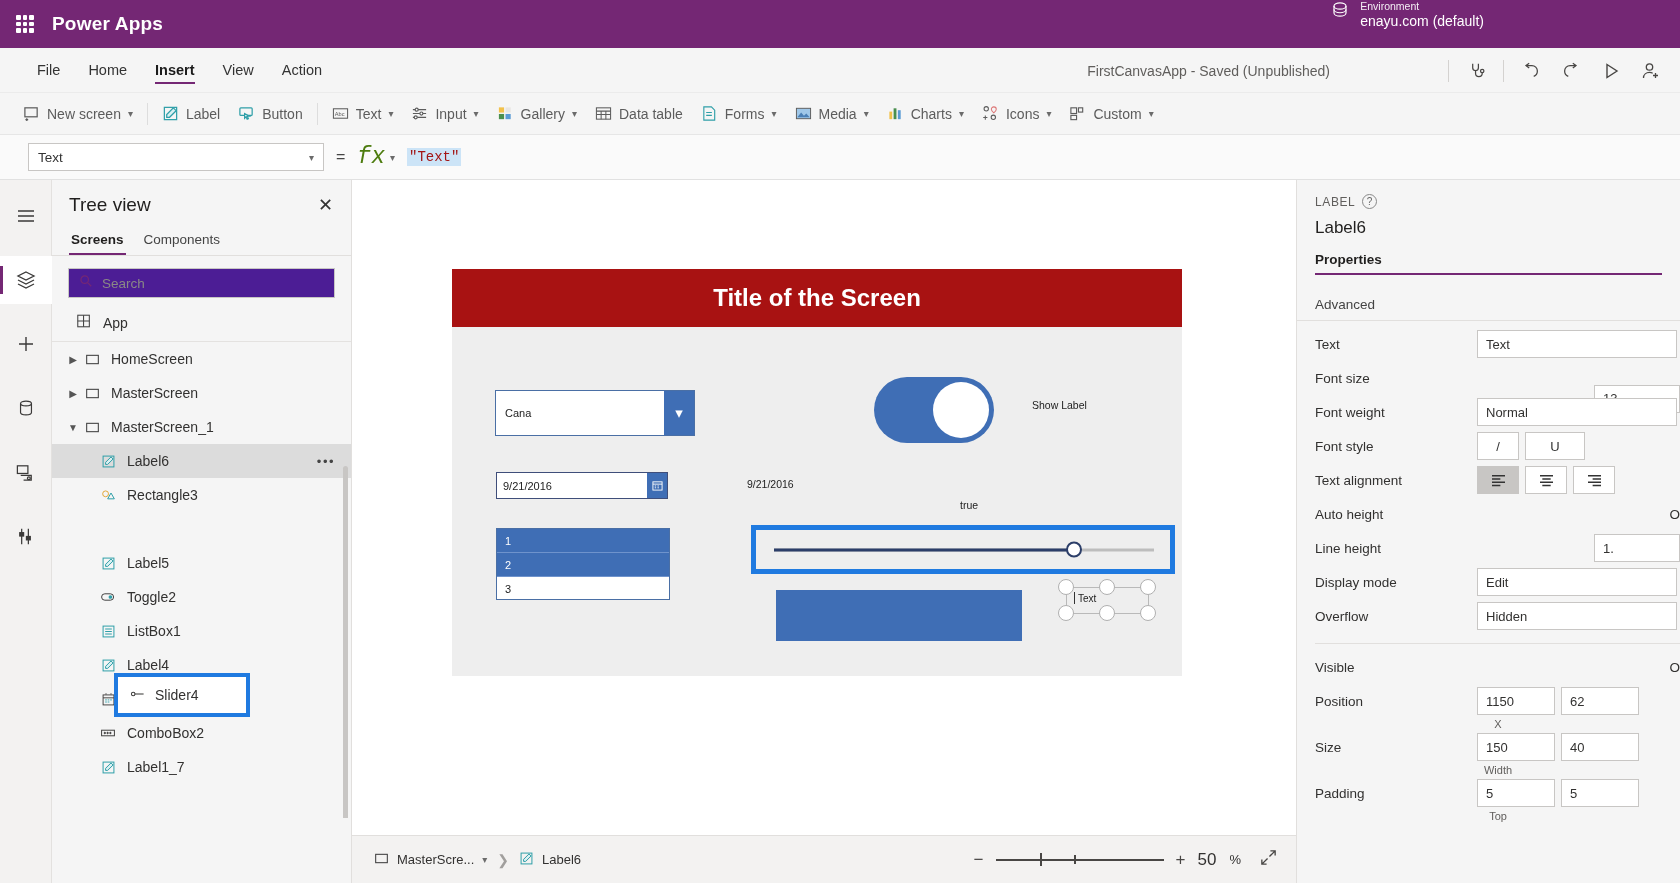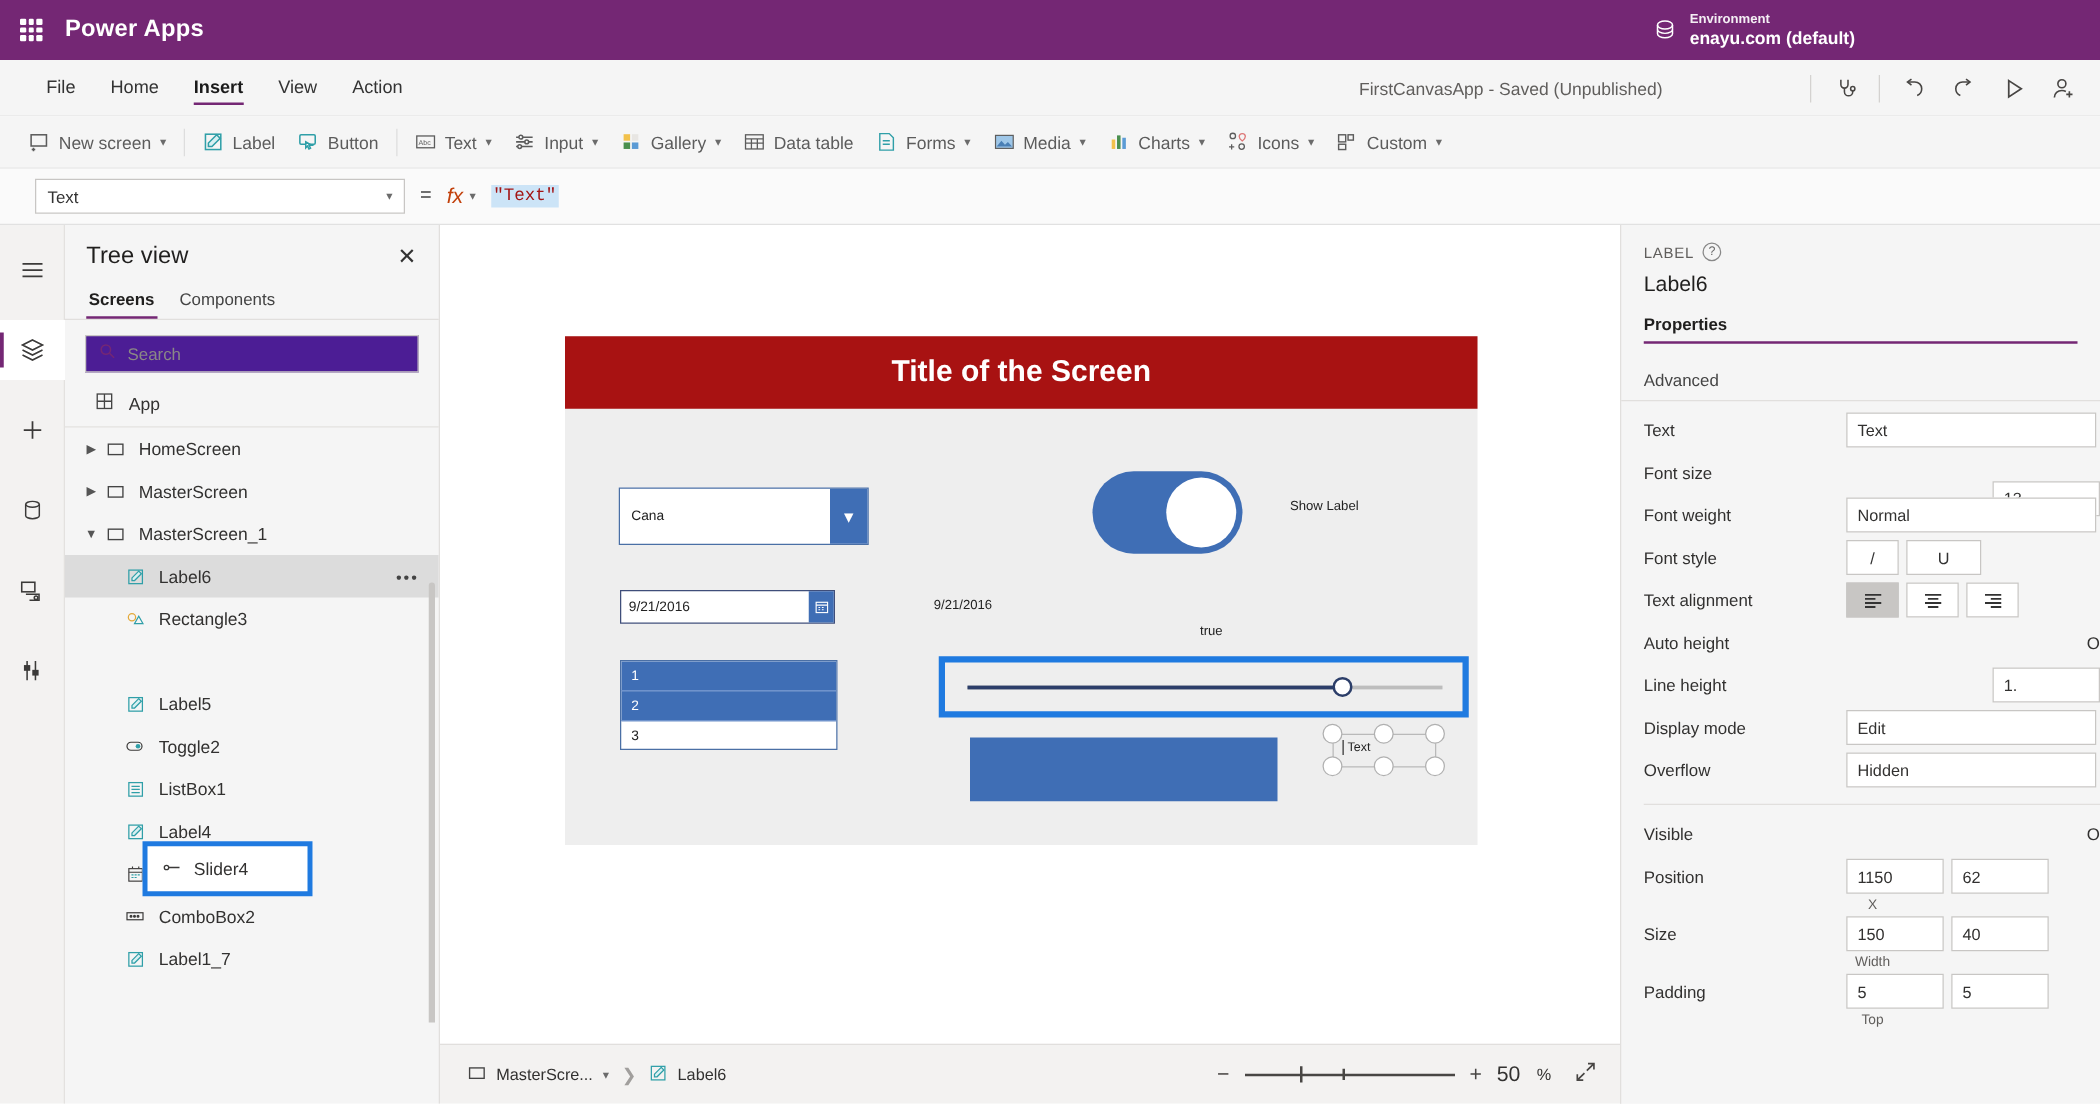--- a/index.html
+++ b/index.html
@@ -18,21 +18,21 @@
   }
   .waffle {
     width: 18px; height: 18px; margin-left: 16px; margin-right: 18px;
     display: grid; grid-template-columns: repeat(3,1fr); grid-template-rows: repeat(3,1fr);
     gap: 2px; cursor: pointer;
   }
   .waffle i { background: #ffffff; border-radius: 1px; display:block; }
   .brand { color: #fff; font-size: 19px; font-weight: bold; letter-spacing: .2px; }
   .env-wrap {
     position: absolute; right: 196px; top: 0; height: 48px;
-    display: flex; align-items: center; gap: 10px; font-weight: bold;
+    display: flex; align-items: flex-start; gap: 10px;
   }
   .env-icon { width: 20px; height: 20px; position: relative; }
   .env-icon svg { display: block; }
   .env-text { color: #fff; line-height: 1.25; }
   .env-label { font-size: 10.5px; opacity: .92; }
   .env-name { font-size: 14px; }
 
   
   .menubar {
     position: absolute; top: 48px; left: 0; width: 1680px; height: 45px;
@@ -80,21 +80,21 @@
     background: #fafafa; border-bottom: 1px solid #e1e1e1;
     display: flex; align-items: center; padding-left: 28px; gap: 12px;
   }
   .prop-select {
     width: 296px; height: 28px; background: #fff; border: 1px solid #c8c6c4;
     display: flex; align-items: center; justify-content: space-between;
     padding: 0 9px; font-size: 13.5px; color: #333; cursor: pointer;
   }
   .eq { font-size: 16px; color: #444; }
   .fx-box { display: flex; align-items: center; gap: 5px; cursor: pointer; }
-  .fx-text { font-size: 17px; font-style: italic; color: #c2410c; font-family: Liberation Sans, sans-serif; }
+  .fx-text { font-size: 23px; font-style: italic; color: #4d7c0f; font-family: Liberation Mono, monospace; }
   .formula-val {
     font-family: "Liberation Mono", monospace; font-size: 14px; color: #a31515;
     background: #cce4f7; padding: 1px 2px;
   }
 
   
   .rail {
     position: absolute; top: 180px; left: 0; width: 52px; height: 703px;
     background: #f3f2f1; border-right: 1px solid #e3e1df;
     display: flex; flex-direction: column; align-items: center; padding-top: 12px; gap: 16px;

